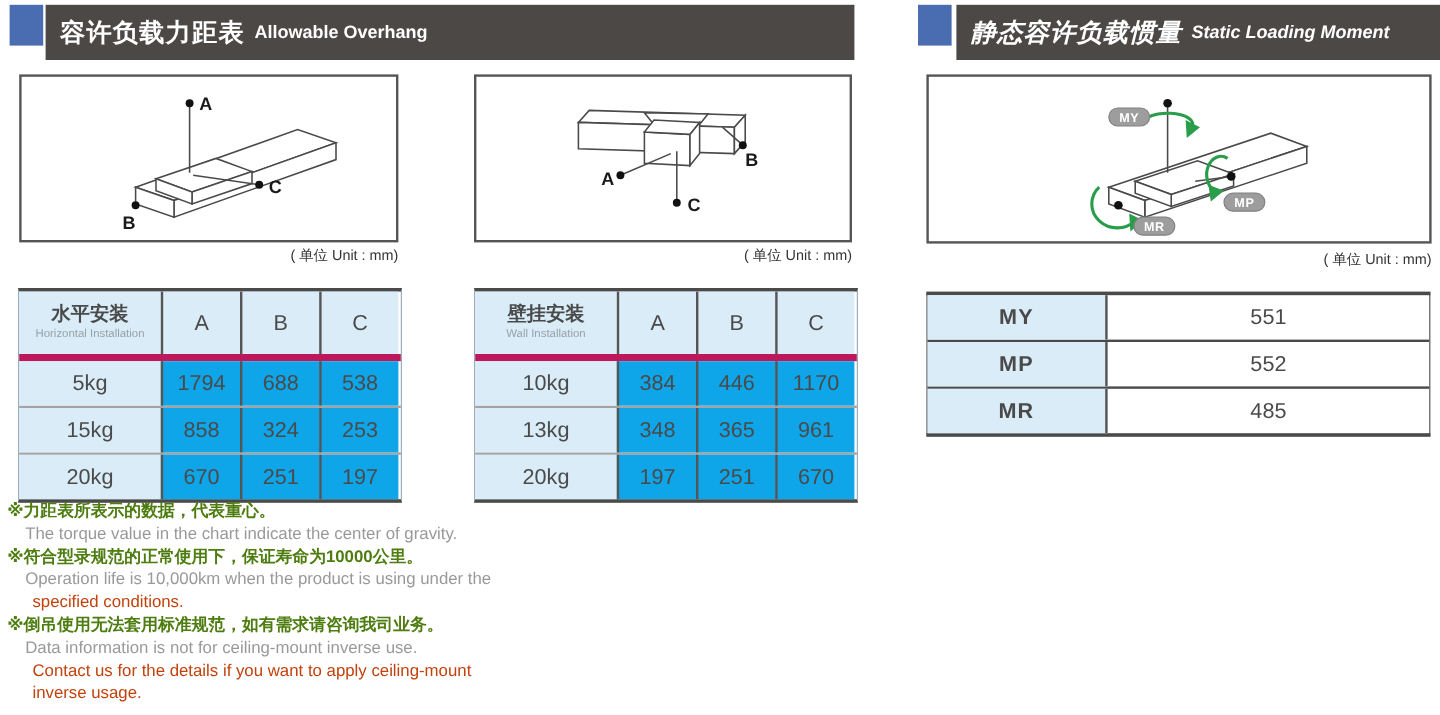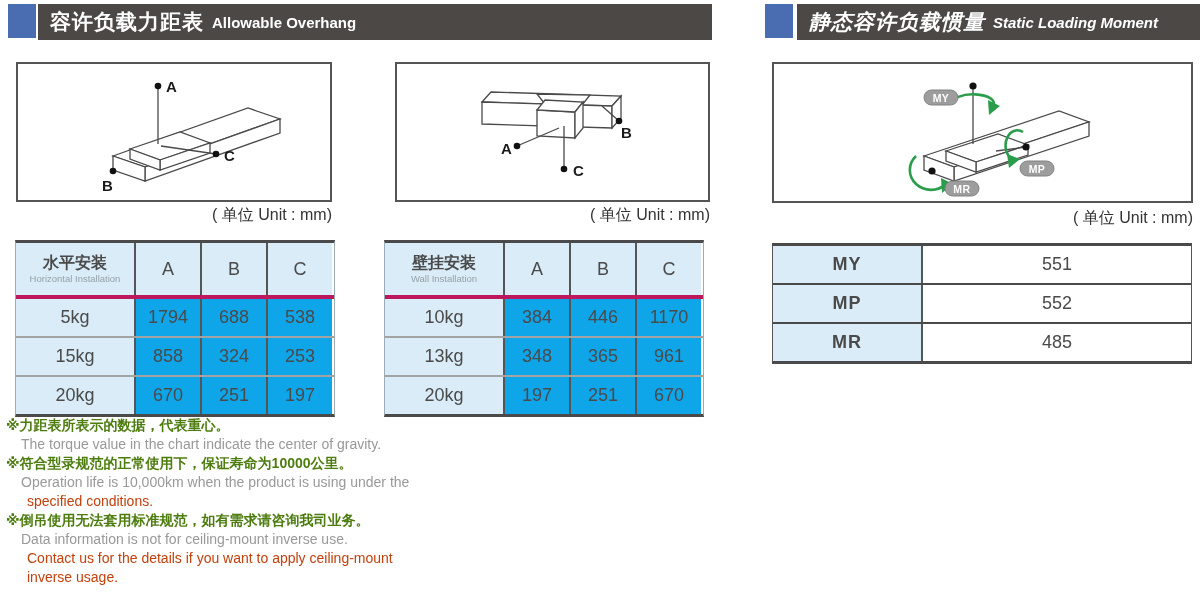--- a/index.html
+++ b/index.html
@@ -1,35 +1,35 @@
 <!DOCTYPE html>
 <html><head>
 <meta charset="utf-8">
 <style>
   html,body{margin:0;padding:0;background:#ffffff;}
   #canvas{position:relative;width:1200px;height:596px;background:#ffffff;overflow:hidden;
           font-family:"Liberation Sans","DejaVu Sans",sans-serif;}
 
   
   .hdr-accent{position:absolute;top:4px;width:28px;height:34px;background:#4a6cb0;}
-  .hdr-bar{position:absolute;top:4px;height:36px;background:#4c4846;color:#ffffff;
+  .hdr-bar{position:absolute;top:4px;height:46px;background:#4c4846;color:#ffffff;
            display:flex;align-items:center;white-space:nowrap;}
   .hdr-zh{font-size:21px;font-weight:bold;margin-left:12px;letter-spacing:1px;}
   .hdr-en{font-size:15px;font-weight:600;margin-left:8px;}
 
   
   .dbox{position:absolute;height:140px;border:2px solid #555555;background:#ffffff;box-sizing:border-box;}
-  .unit{position:absolute;font-size:16px;color:#333333;text-align:right;}
+  .unit{position:absolute;font-size:12px;color:#333333;text-align:right;}
 
   
   .ao-table{position:absolute;box-sizing:border-box;background:#ffffff;
             border-top:3px solid #4a4a4a;border-bottom:3px solid #4a4a4a;
             border-left:1px solid #9aacb8;border-right:1px solid #9aacb8;}
   .trow{display:grid;grid-template-columns:118px 66px 66px 66px;}
-  .trow.head{height:52px;border-bottom:4px solid #be185d;}
+  .trow.head{height:52px;border-bottom:6px solid #be185d;}
   .trow.data{height:37px;border-bottom:2px solid #a3a3a3;}
   .trow.data:last-child{border-bottom:none;}
   .tcell{display:flex;align-items:center;justify-content:center;color:#4a4a4a;background:#0ea5e9;}
   .tcell + .tcell{border-left:2px solid #555555;}
   .tcell.blue{background:#d9ecf8;}
   .tcell.stack{flex-direction:column;}
   .h-zh{font-size:16px;font-weight:bold;color:#4a4a4a;line-height:1.15;}
   .h-en{font-size:9.5px;color:#97a1a8;line-height:1.2;}
   .col-letter{font-size:18px;}
   .cell-num{font-size:18px;}
@@ -175,21 +175,21 @@
       <div class="tcell cell-num">253</div>
     </div>
     <div class="trow data">
       <div class="tcell blue cell-num">20kg</div>
       <div class="tcell cell-num">670</div>
       <div class="tcell cell-num">251</div>
       <div class="tcell cell-num">197</div>
     </div>
   </div>
 
-  <div class="ao-table" style="left:384px;top:240px;width:320px;">
+  <div class="ao-table" style="left:395px;top:240px;width:320px;">
     <div class="trow head">
       <div class="tcell blue stack">
         <div class="h-zh">壁挂安装</div>
         <div class="h-en">Wall Installation</div>
       </div>
       <div class="tcell blue col-letter">A</div>
       <div class="tcell blue col-letter">B</div>
       <div class="tcell blue col-letter">C</div>
     </div>
     <div class="trow data">

